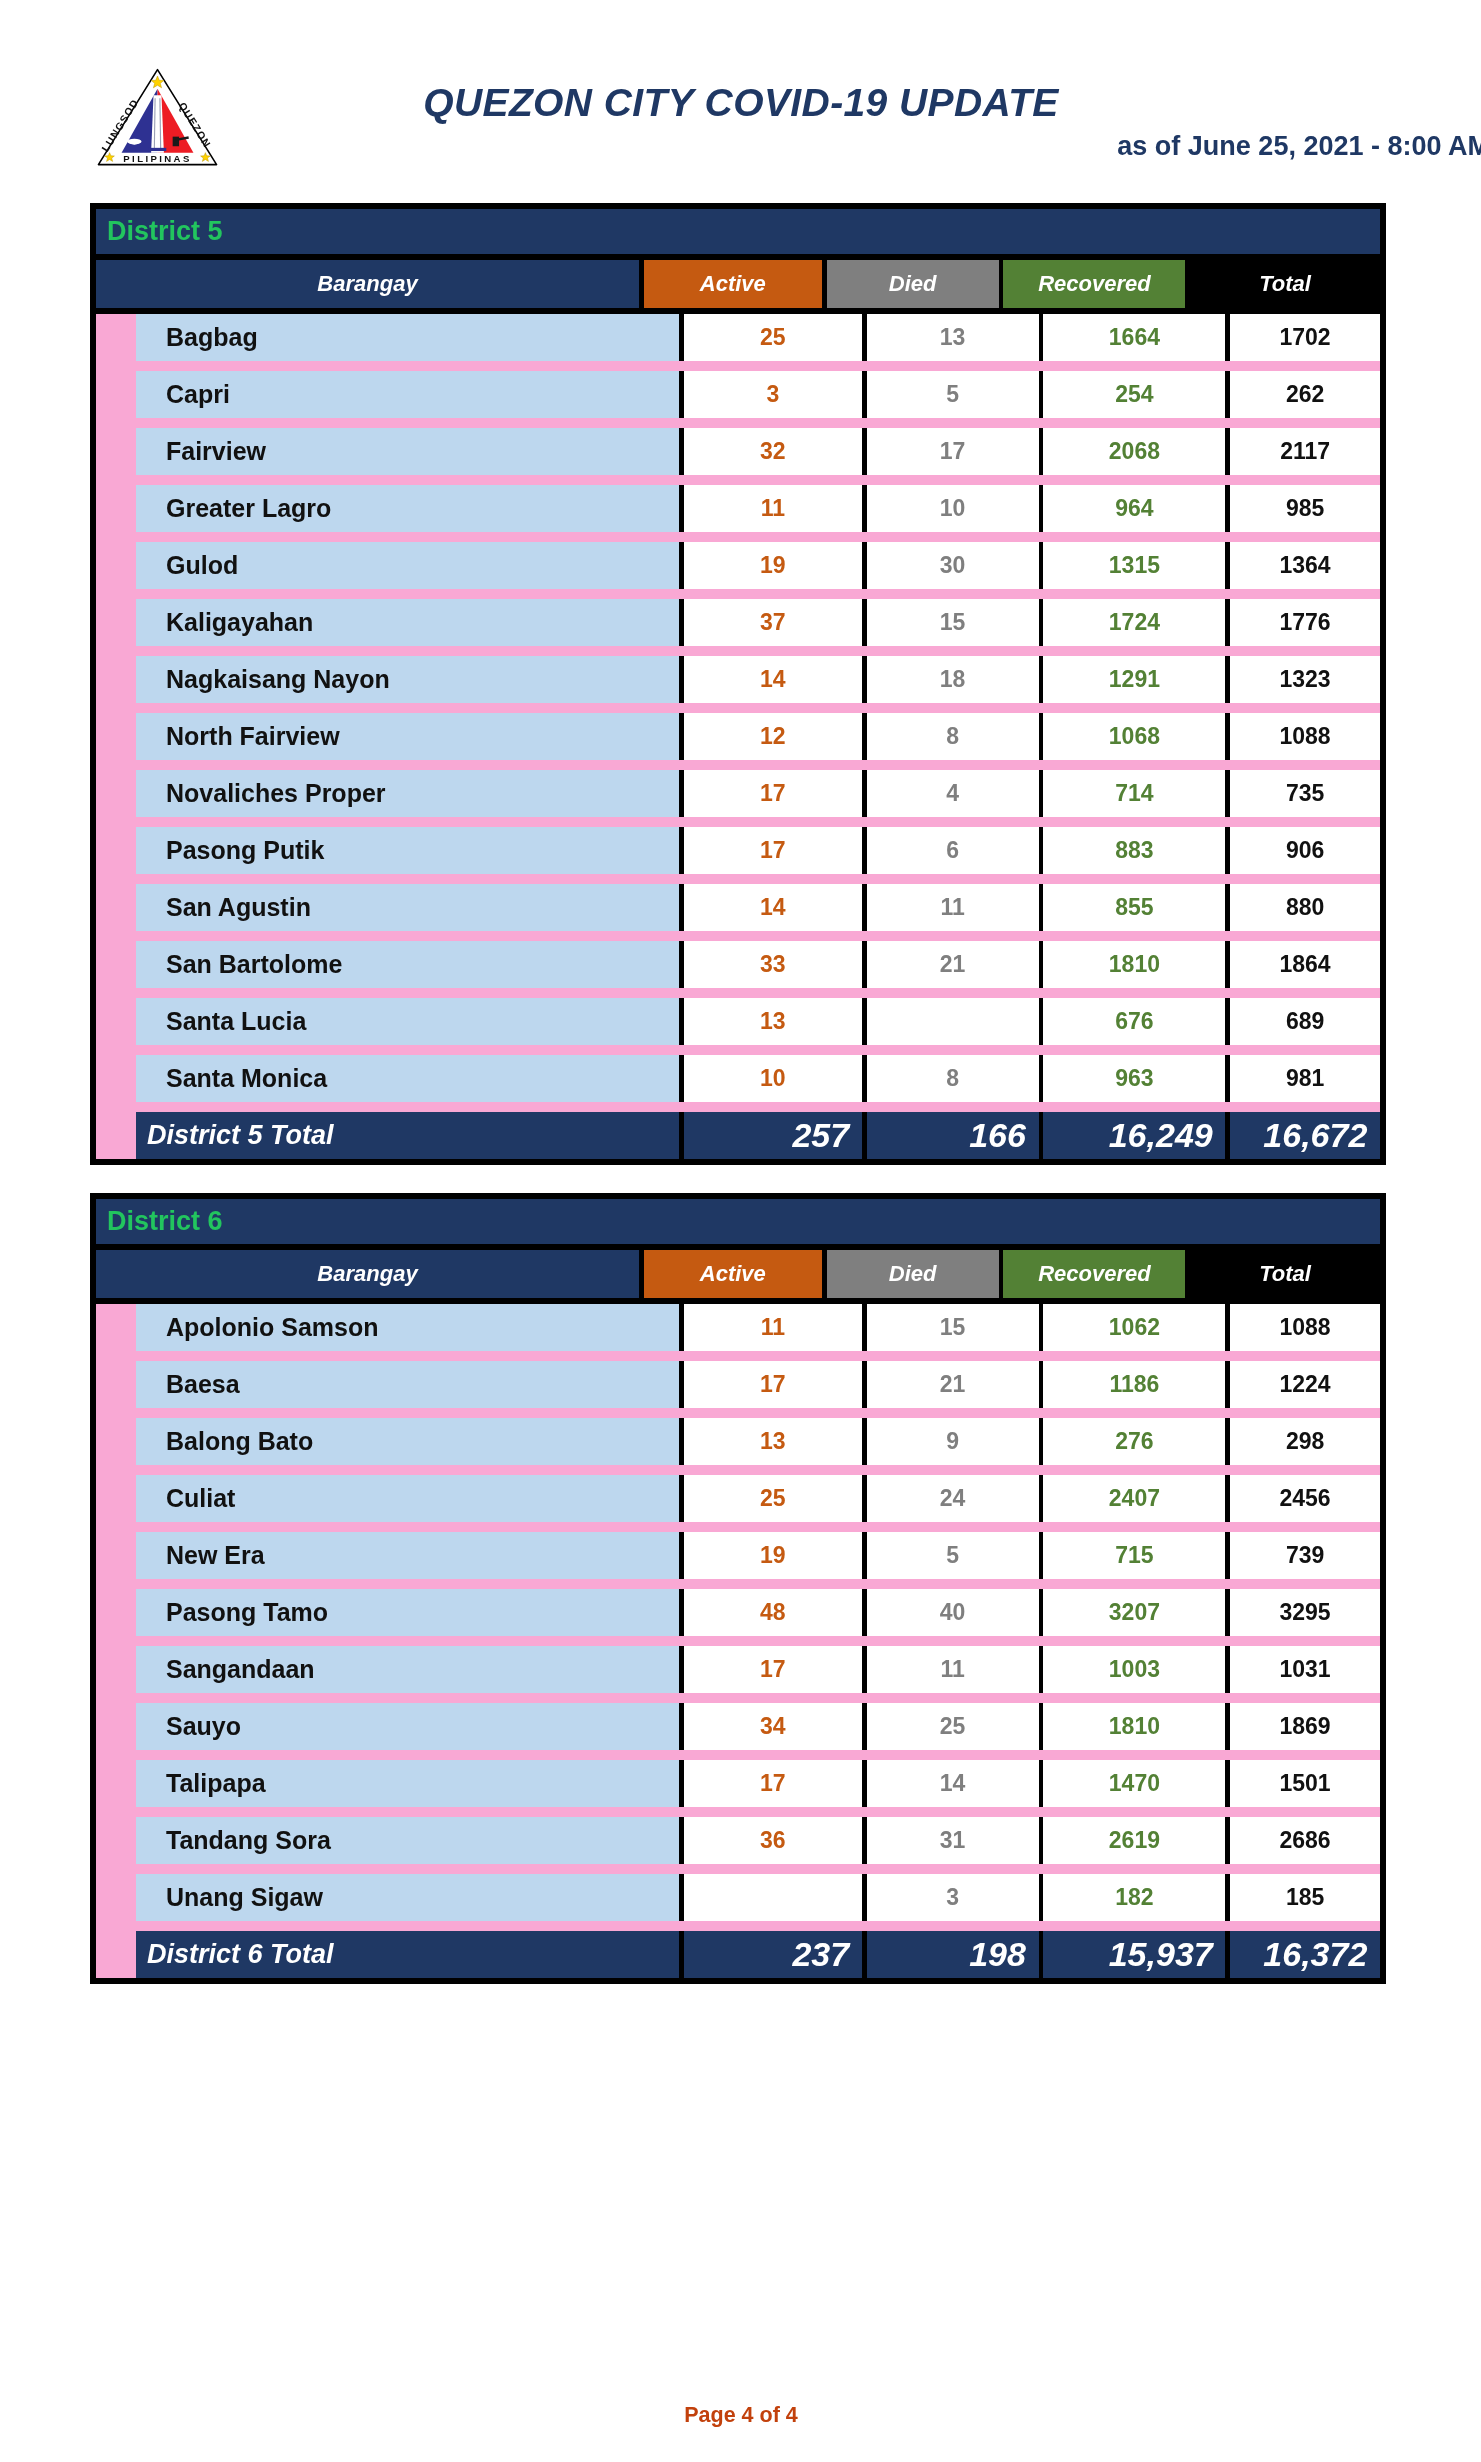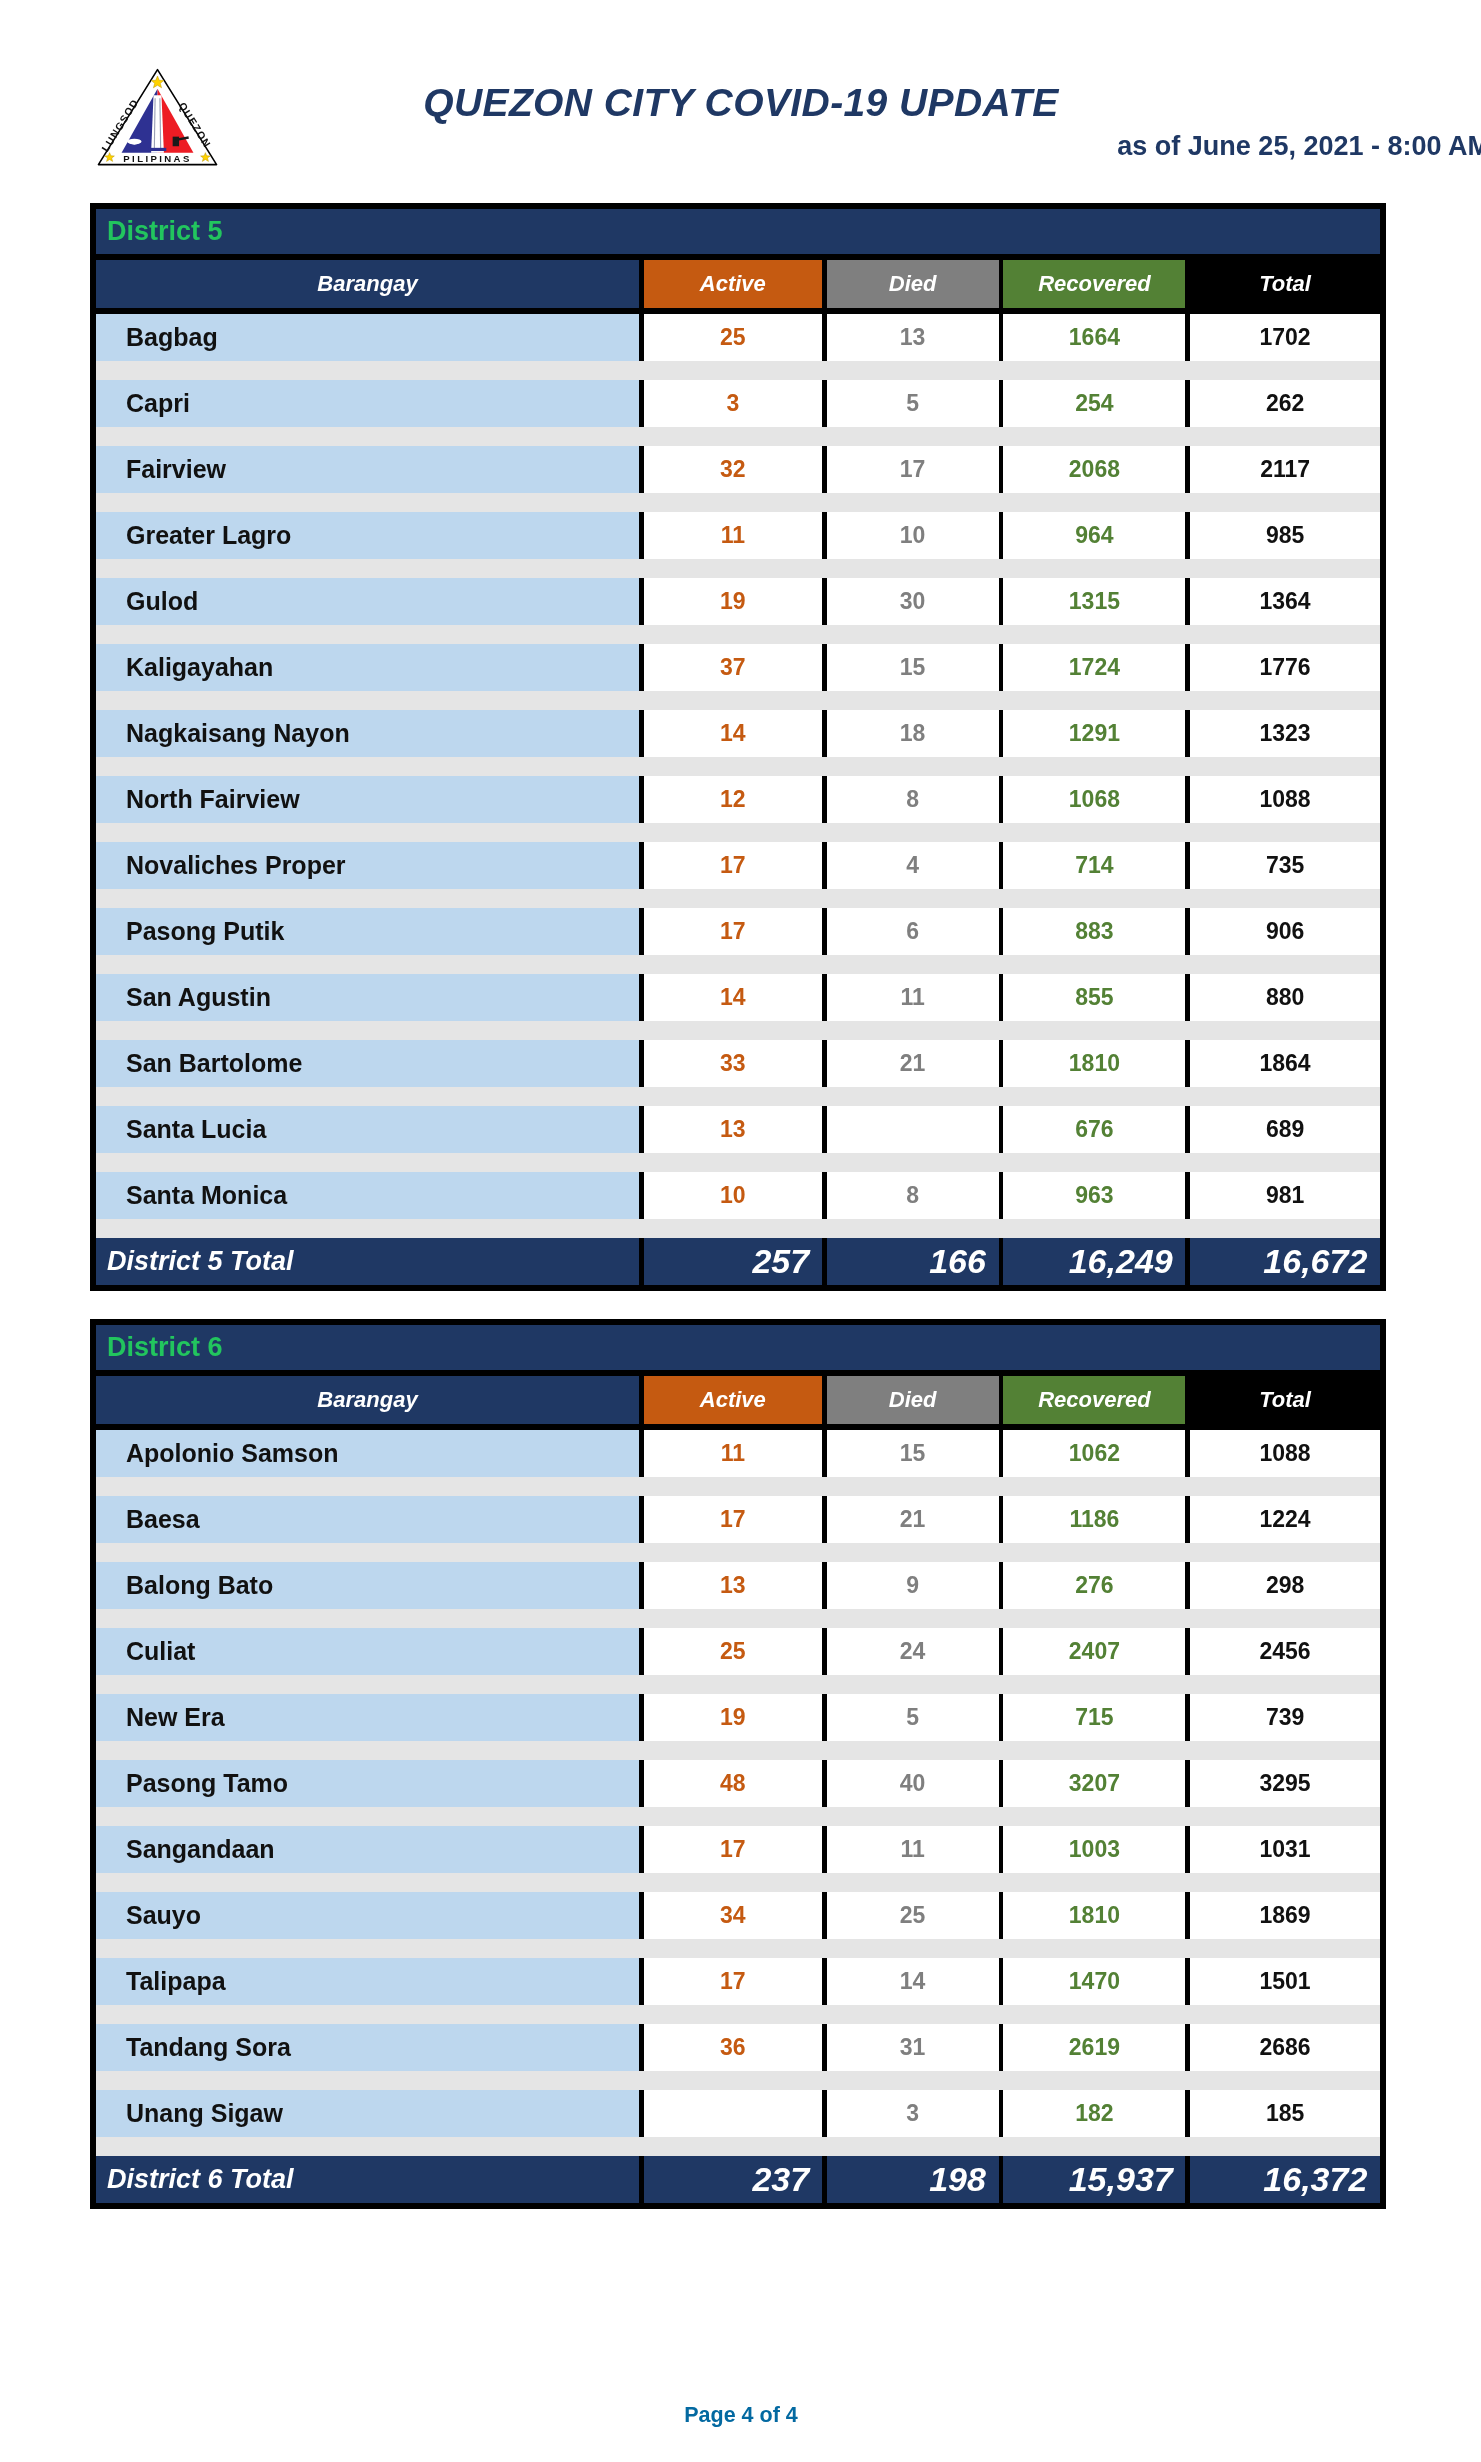--- a/index.html
+++ b/index.html
@@ -17,36 +17,36 @@
   #tables{position:absolute;left:90px;top:203px;width:1296px;}
   .qtable{border:6.4px solid #000;margin-bottom:28px;background:#000;}
   .district-bar{background:var(--navy);height:45px;display:flex;align-items:center;
          padding-left:11px;color:#22c55e;font-size:27px;font-weight:bold;
          border-bottom:6.4px solid #000;}
   .grid-row{display:grid;grid-template-columns:543px 178px 172px 182px 1fr;
          column-gap:4.8px;background:#000;}
   .head-row{border-bottom:6.4px solid #000;}
   .head-cell{height:48px;display:flex;align-items:center;justify-content:center;
          color:#fff;font-size:22px;font-weight:bold;font-style:italic;}
-  .tbody{display:grid;row-gap:19px;background:#e5e5e5;}
+  .tbody{display:grid;row-gap:10px;background:#f9a8d4;padding-left:40px;}
   .cell{height:47px;display:flex;align-items:center;background:#fff;}
   .name-cell{background:var(--light_blue);justify-content:flex-start;
          padding-left:30px;font-size:25px;font-weight:bold;color:#111;}
   .num-cell{justify-content:center;font-size:23px;font-weight:bold;}
   .num-active{color:var(--orange);}
   .num-died{color:var(--gray);}
   .num-recovered{color:var(--green);}
   .num-total{color:#111;}
   .total-row .cell{background:var(--navy);color:#fff;font-style:italic;font-weight:bold;}
   .total-row .name-cell{font-size:27px;padding-left:11px;color:#fff;}
   .total-row .num-cell{justify-content:flex-end;padding-right:12.7px;font-size:34px;color:#fff;}
 
   
   #footer{position:absolute;left:0;top:2403px;width:100%;text-align:center;
-         font-size:21.5px;font-weight:bold;color:#0369a1;}
+         font-size:21.5px;font-weight:bold;color:#c2410c;}
 </style>
 </head>
 <body>
 
 <div id="page">
 
   <div id="logo">
     <svg viewBox="0 0 154 124" width="123" height="99">
 
       <polygon points="77,2 151,121 3,121" fill="#ffffff" stroke="#000" stroke-width="2" stroke-linejoin="round"></polygon>

